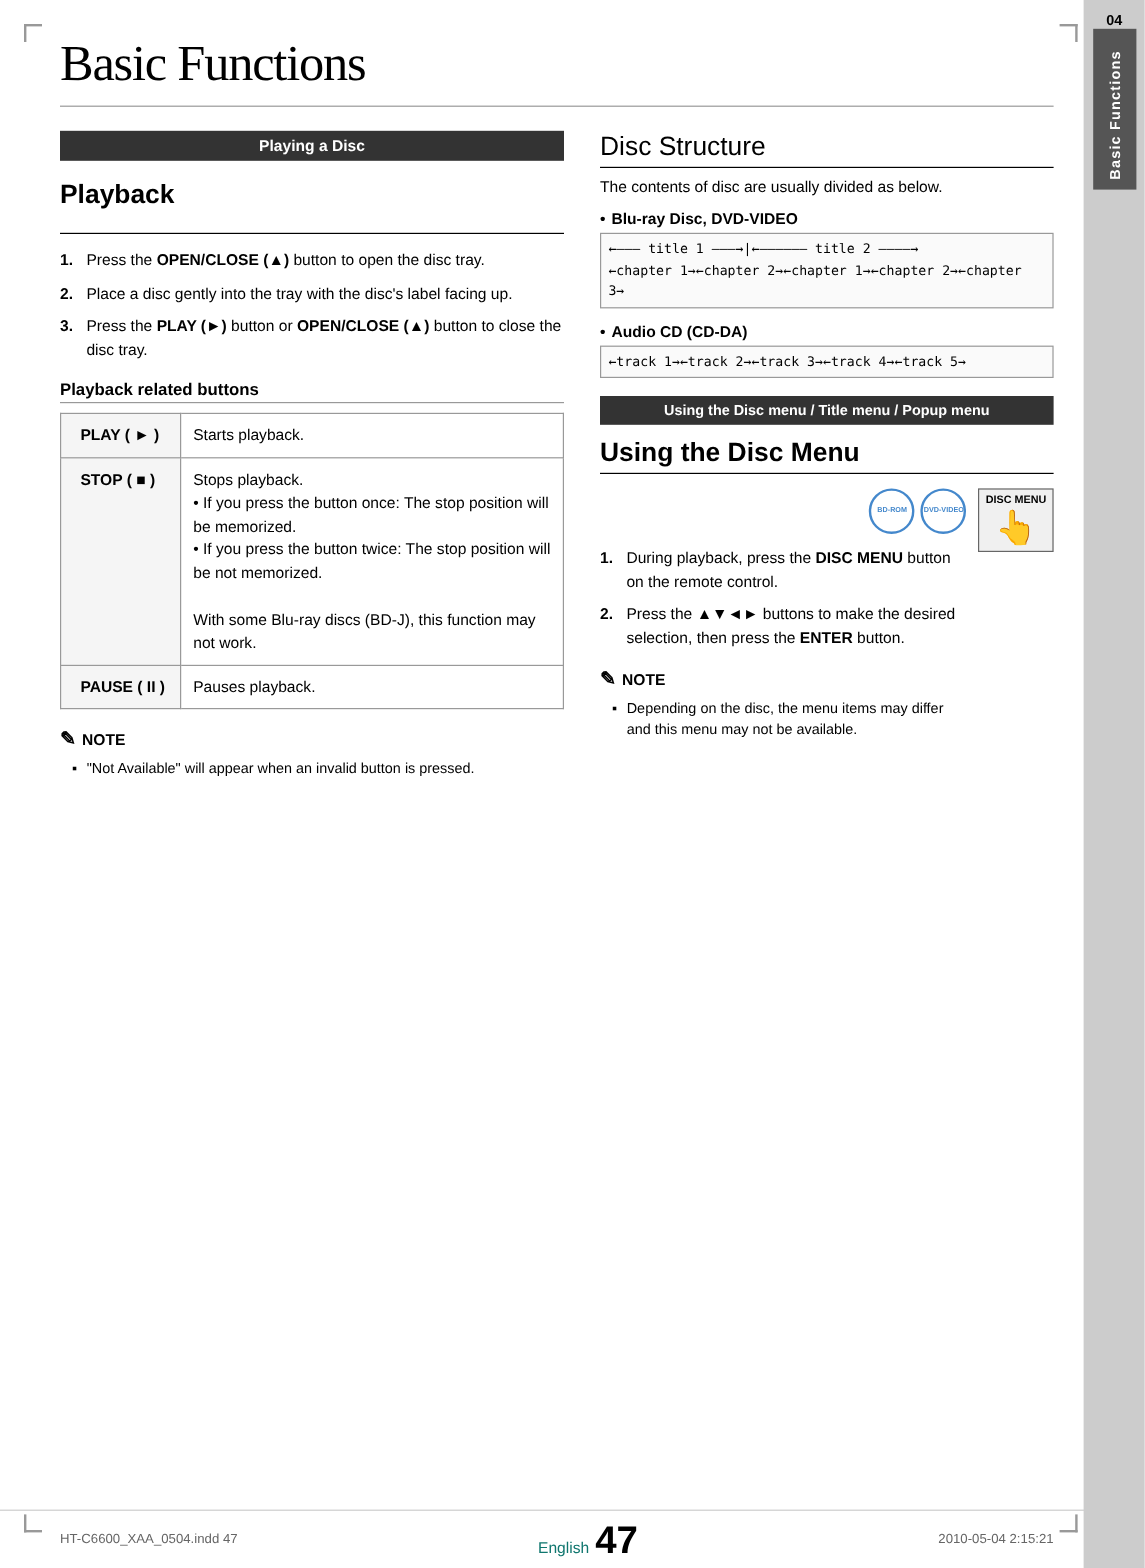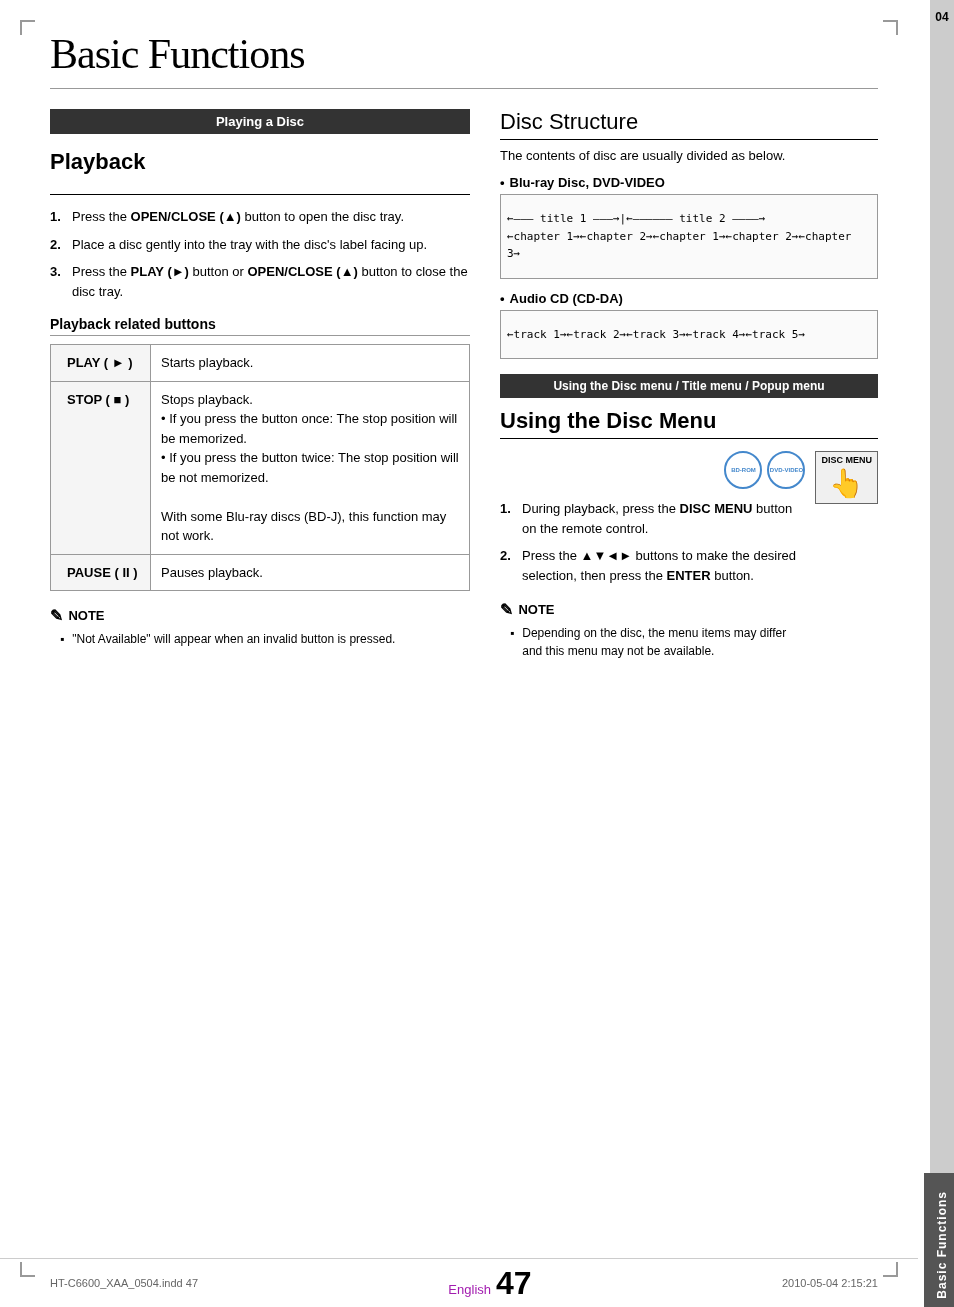--- a/index.html
+++ b/index.html
@@ -19,27 +19,26 @@
       width: 954px;
       min-height: 1307px;
       position: relative;
     }
 
     
     .side-tab {
       position: absolute;
       right: 0;
       top: 0;
-      width: 24px;
+      width: 51px;
       height: 100%;
       background: #ccc;
       display: flex;
       flex-direction: column;
       align-items: center;
-      justify-content: space-between;
     }
 
     .side-tab-number {
       font-size: 12px;
       font-weight: bold;
       padding-top: 10px;
       color: #000;
     }
 
     .side-tab-text {
@@ -234,21 +233,21 @@
       align-items: center;
       gap: 5px;
     }
 
     .disc-type-label::before {
       content: '•';
     }
 
     .disc-diagram {
       border: 1px solid #999;
-      padding: 15px 6px;
+      padding: 4px 6px;
       font-size: 11px;
       font-family: monospace;
       background: #fafafa;
       line-height: 1.6;
     }
 
     
     .disc-menu-header {
       background: #333;
       color: #fff;
@@ -345,21 +344,21 @@
     }
 
     .page-number-area {
       display: flex;
       align-items: baseline;
       gap: 5px;
     }
 
     .page-lang {
       font-size: 13px;
-      color: #a21caf;
+      color: #0f766e;
     }
 
     .page-num {
       font-size: 32px;
       font-weight: bold;
       color: #000;
       line-height: 1;
     }
 
     

